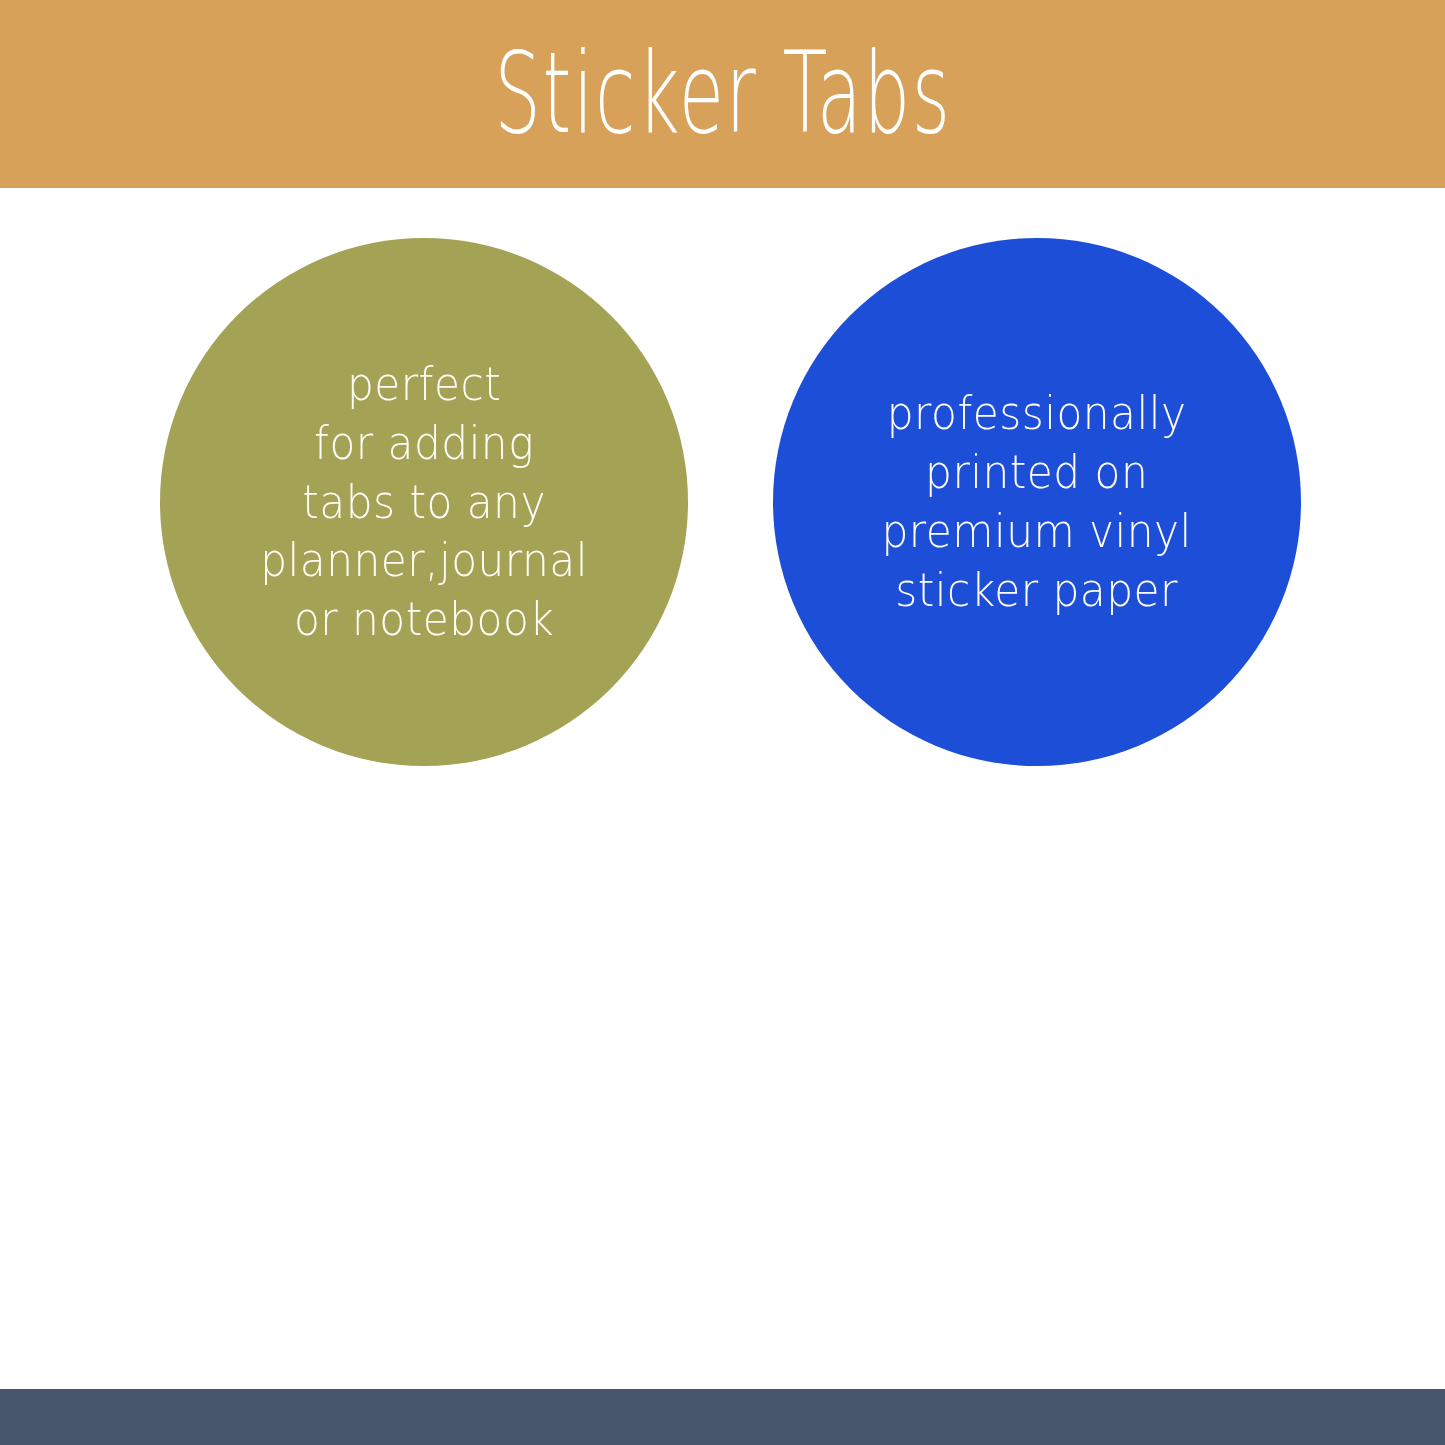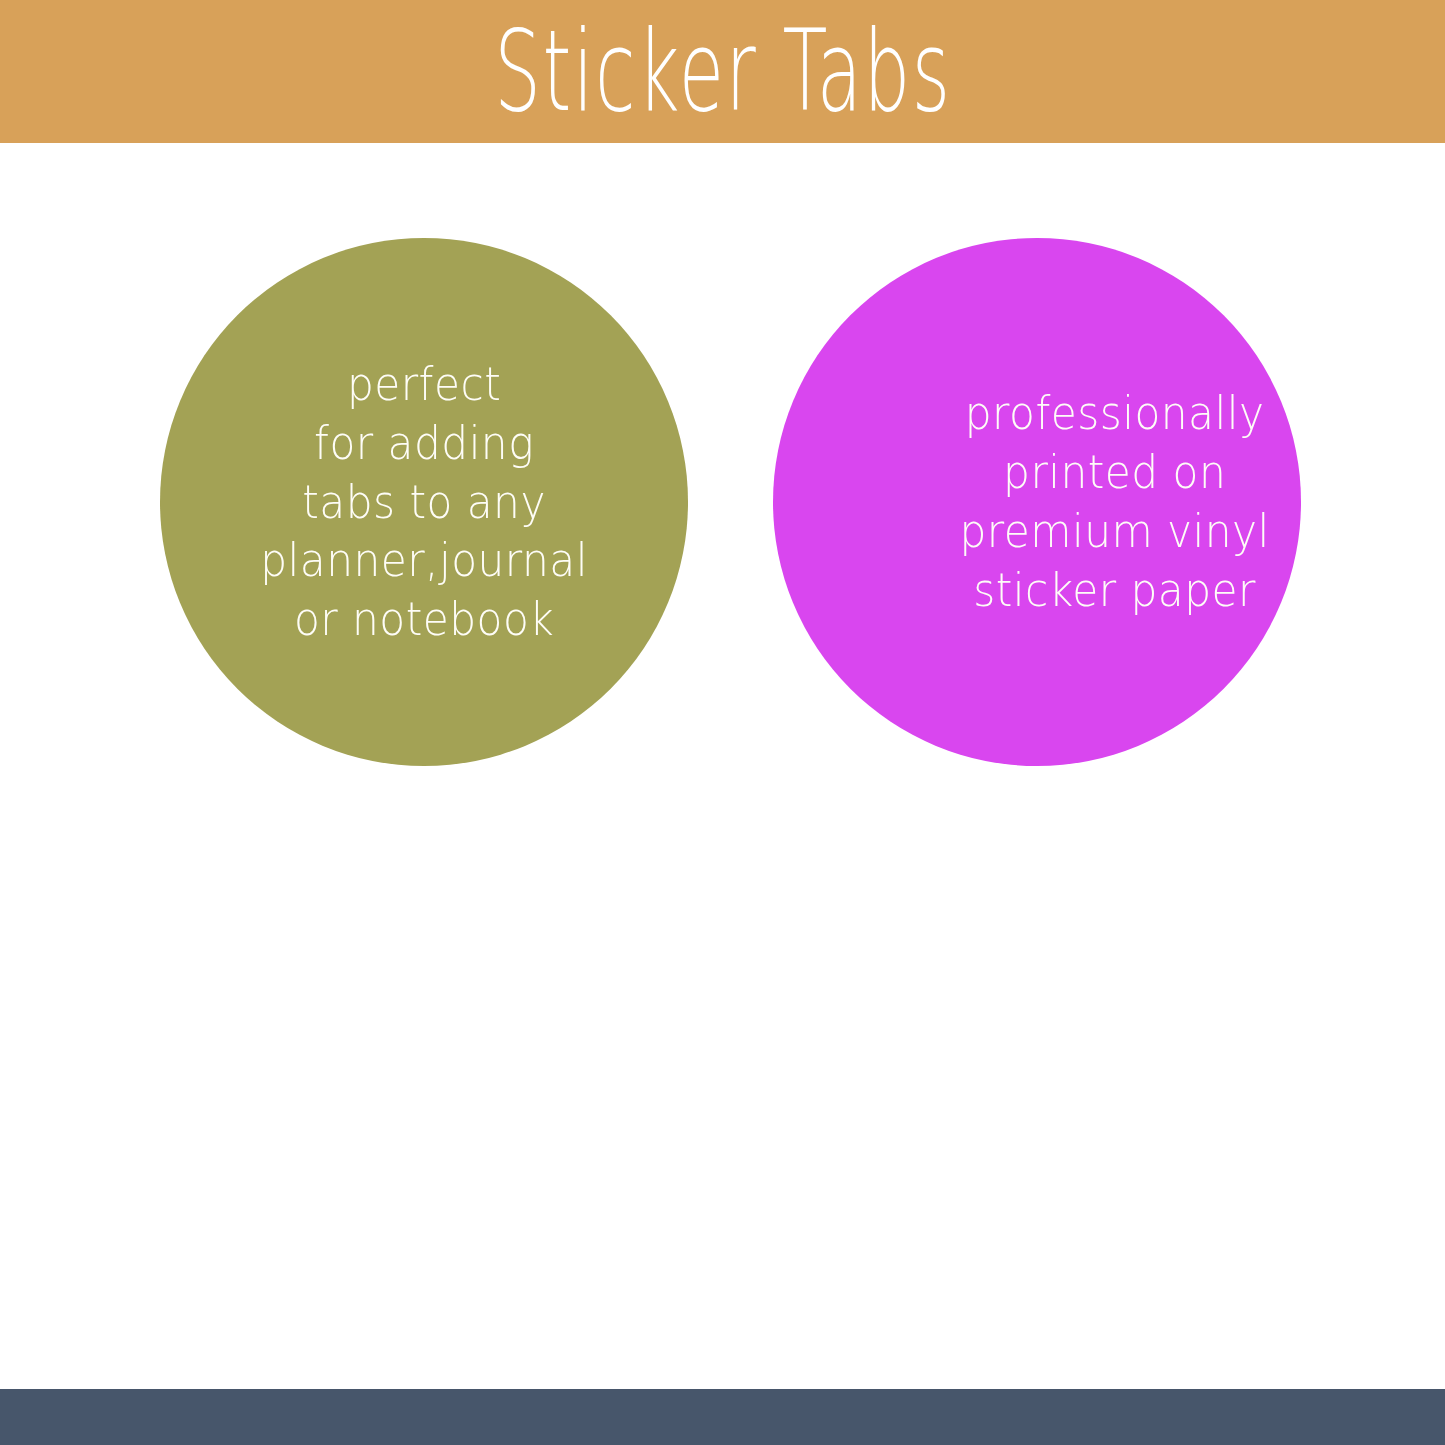--- a/index.html
+++ b/index.html
@@ -17,21 +17,21 @@
     background: #ffffff;
     overflow: hidden;
   }
 
   
   .header-band {
     position: absolute;
     left: 0;
     top: 0;
     width: 1445px;
-    height: 143px;
+    height: 188px;
     background: #D8A159;
     display: flex;
     align-items: center;
     justify-content: center;
   }
   .header-title {
     color: #ffffff;
     font-family: "DejaVu Sans", sans-serif;
     font-weight: 300;
     font-size: 92px;
@@ -104,21 +104,21 @@
   <div class="circle-grid">
 
     <div class="feature-circle pos-tl" style="background:#A3A255;">
       <div class="circle-text">perfect
 for adding
 tabs to any
 planner,journal
 or notebook</div>
     </div>
 
-    <div class="feature-circle pos-tr" style="background:#d946ef;justify-content:flex-end;">
+    <div class="feature-circle pos-tr" style="background:#1d4ed8;">
       <div class="circle-text">professionally
 printed on
 premium vinyl
 sticker paper</div>
     </div>
 
 
 
   </div>
 

